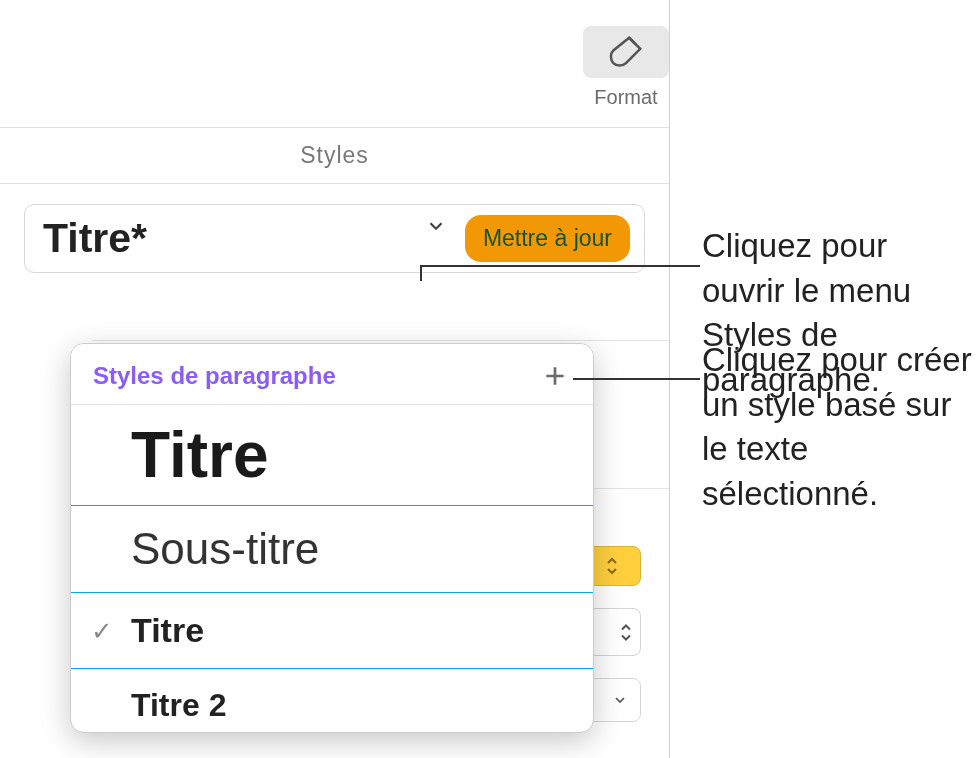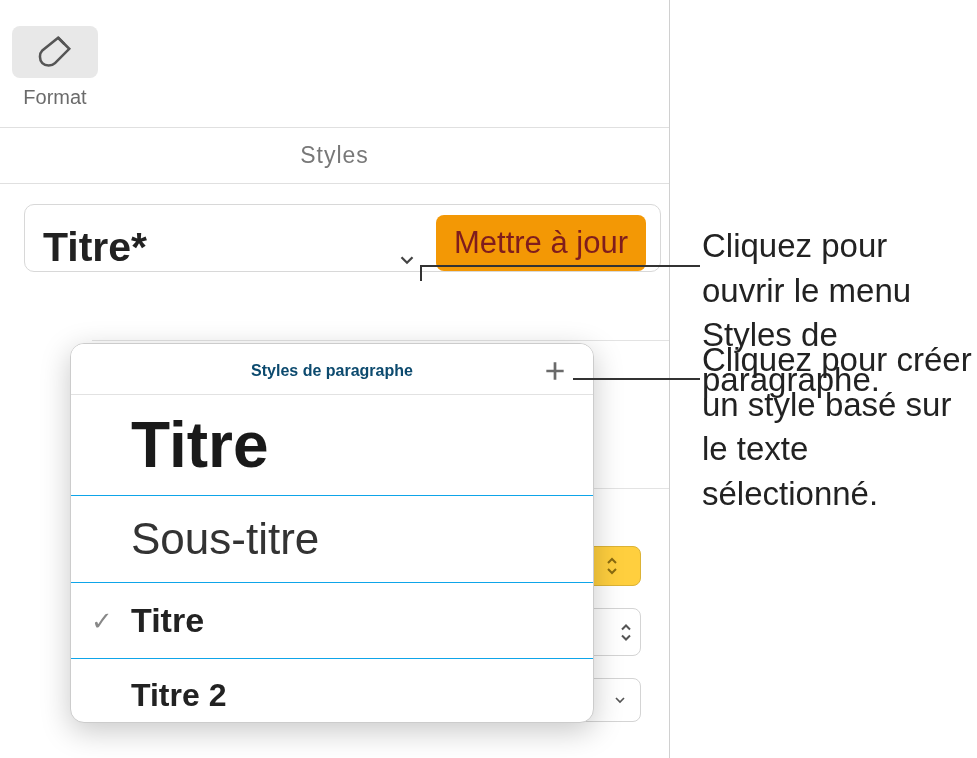--- a/index.html
+++ b/index.html
@@ -15,23 +15,23 @@
       position: absolute;
       left: 0;
       top: 0;
       width: 670px;
       height: 758px;
       border-right: 1px solid #d0d0d0;
       background: #fff;
     }
     .toolbar {
       display: flex;
-      justify-content: space-between;
+      justify-content: flex-end;
       gap: 36px;
-      padding: 26px 0 18px 12px;
+      padding: 26px 0 18px 4px;
       border-bottom: 1px solid #e0e0e0;
     }
     .toolbar-item {
       display: flex;
       flex-direction: column;
       align-items: center;
       gap: 8px;
       cursor: pointer;
     }
     .toolbar-icon-wrap {
@@ -51,46 +51,46 @@
     }
     .section-header {
       text-align: center;
       padding: 14px 0 14px 0;
       font-size: 23px;
       color: #787878;
       letter-spacing: 1px;
       border-bottom: 1px solid #e0e0e0;
     }
     .style-row {
-      margin: 20px 8px 0 24px;
+      margin: 20px 24px 0 24px;
       border: 1px solid #d8d8d8;
       border-radius: 10px;
       display: flex;
-      align-items: flex-end;
-      padding: 10px 14px 0 18px;
+      align-items: flex-start;
+      padding: 10px 14px 10px 18px;
       position: relative;
     }
     .style-name {
       font-size: 41px;
       font-weight: 700;
       color: #222;
       flex: 1;
     }
     .chevron-wrap {
       padding: 0 18px;
       display: flex;
       align-items: center;
     }
     .update-btn {
       background: #f39805;
-      color: #7f1d1d;
+      color: #14532d;
       border: none;
-      border-radius: 8px;
+      border-radius: 16px;
       padding: 10px 18px;
-      font-size: 31px;
+      font-size: 23px;
       font-weight: 500;
       cursor: pointer;
     }
     .popover {
       position: absolute;
       left: 70px;
       top: 343px;
       width: 524px;
       background: #fff;
       border: 1px solid #ccc;
@@ -115,25 +115,25 @@
       display: flex;
       align-items: center;
       justify-content: space-between;
       padding: 18px 22px 14px 22px;
       border-bottom: 1px solid #e2e2e2;
       position: relative;
       z-index: 2;
       background: #fff;
     }
     .popover-title {
-      font-size: 16px;
+      font-size: 24px;
       font-weight: 700;
-      color: #0c4a6e;
+      color: #8b5cf6;
       flex: 1;
-      text-align: center;
+      text-align: left;
     }
     .plus-btn {
       width: 32px;
       height: 32px;
       display: flex;
       align-items: center;
       justify-content: center;
       cursor: pointer;
       color: #6a6a6a;
       position: absolute;

